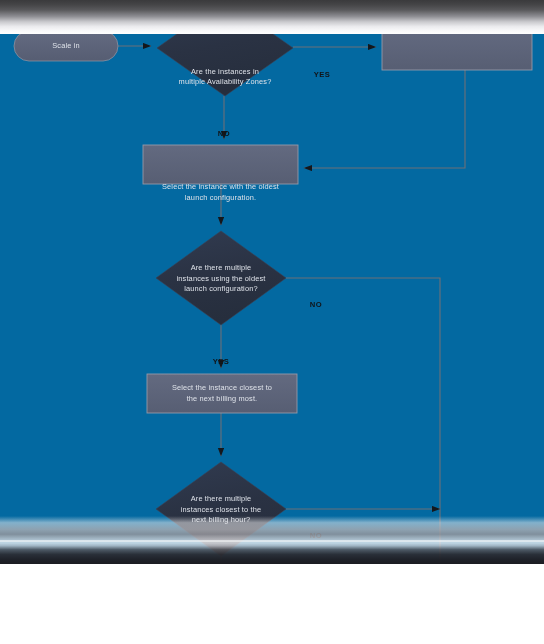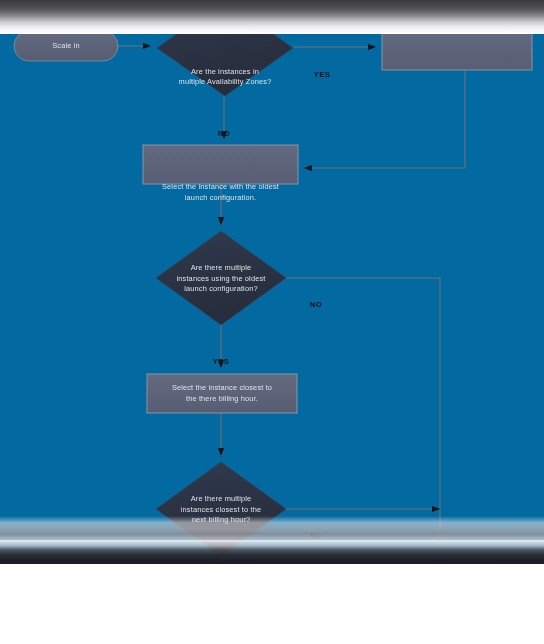--- a/index.html
+++ b/index.html
@@ -177,21 +177,21 @@
 
 
   <div class="node-label" style="left:143px; top:145px; width:155px; height:39px;margin-top:28px;">Select the instance with the oldest
 launch configuration.</div>
 
   <div class="node-label" style="left:152px; top:262px; width:138px; height:34px;">Are there multiple
 instances using the oldest
 launch configuration?</div>
 
   <div class="node-label" style="left:147px; top:374px; width:150px; height:39px;">Select the instance closest to
-the there billing hour.</div>
+the next billing most.</div>
 
   <div class="node-label" style="left:152px; top:493px; width:138px; height:34px;">Are there multiple
 instances closest to the
 next billing hour?</div>
 
   <div class="node-label" style="left:150px; top:603px; width:150px; height:38px;">Select an instance at random.</div>
 
   <div class="node-label" style="left:389px; top:607px; width:104px; height:30px;">Terminate instance</div>
 
   <div class="edge-label" style="left:309px; top:43px; width:26px;">YES</div>

